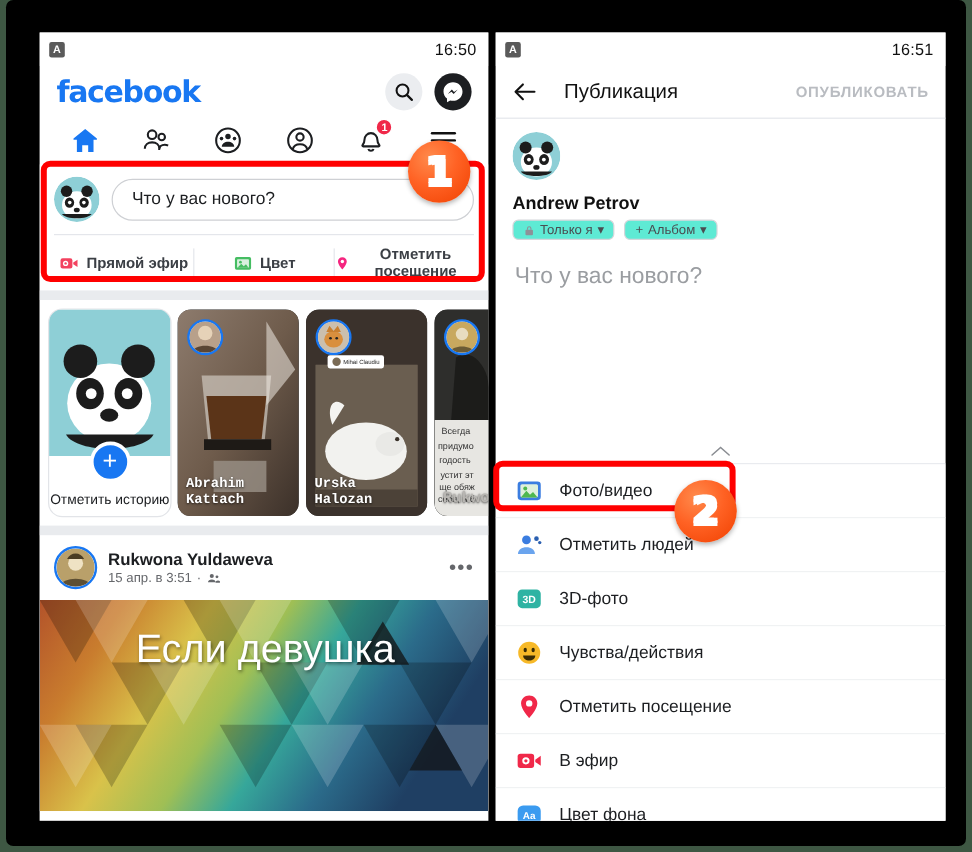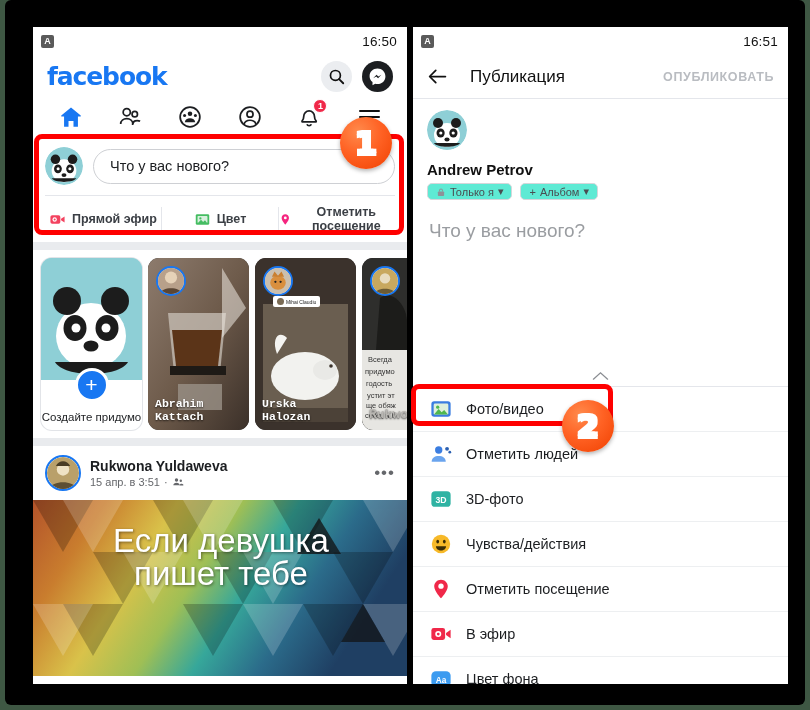--- a/index.html
+++ b/index.html
@@ -304,21 +304,21 @@
             <ellipse cx="74" cy="43" rx="14" ry="14" fill="#1c1c1c"></ellipse>
             <ellipse cx="34" cy="70" rx="11.5" ry="13" fill="#1c1c1c"></ellipse>
             <ellipse cx="66" cy="70" rx="11.5" ry="13" fill="#1c1c1c"></ellipse>
             <circle cx="35" cy="70" r="4.5" fill="#fff"></circle>
             <circle cx="65" cy="70" r="4.5" fill="#fff"></circle>
             <ellipse cx="50" cy="88" rx="7.5" ry="5.5" fill="#1c1c1c"></ellipse>
             <path d="M14 104c9 16 64 16 73 0z" fill="#1c1c1c"></path>
           </svg>
       </div>
       <div class="sc-plus">+</div>
-      <div class="sc-label">Создайте придумо</div>
+      <div class="sc-label">Отметить историю</div>
     </div>
 
     <div class="story">
       <svg viewBox="0 0 101 172" width="101" height="172">
         <defs>
             <linearGradient id="g1" x1="0" y1="0" x2="1" y2="1">
               <stop offset="0" stop-color="#8d7b6d"></stop>
               <stop offset=".5" stop-color="#6e5b4b"></stop>
               <stop offset="1" stop-color="#3b3029"></stop>
             </linearGradient>
@@ -448,21 +448,20 @@
             <path d="M330 0l30 52 30-52z"></path>
             <path d="M0 104l30 52 30-52z"></path>
           <path d="M210 104l30 52 30-52z"></path>
             <path d="M330 104l30 52 30-52z"></path>
         </g>
         <path d="M286 18l22 36h-44z" fill="#111" opacity="0.75"></path>
         <path d="M330 104l22 38h-44z" fill="#111" opacity="0.7"></path>
       </svg>
       <div class="post-img-text">
         <div>Если девушка</div>
-        <div>пишет тебе</div>
       </div>
     </div>
   </div>
 </div>
 
 <div class="phone" id="phone-right">
 
   <div class="statusbar">
     <div class="sb-icon">A</div>
     <div class="sb-time">16:51</div>

